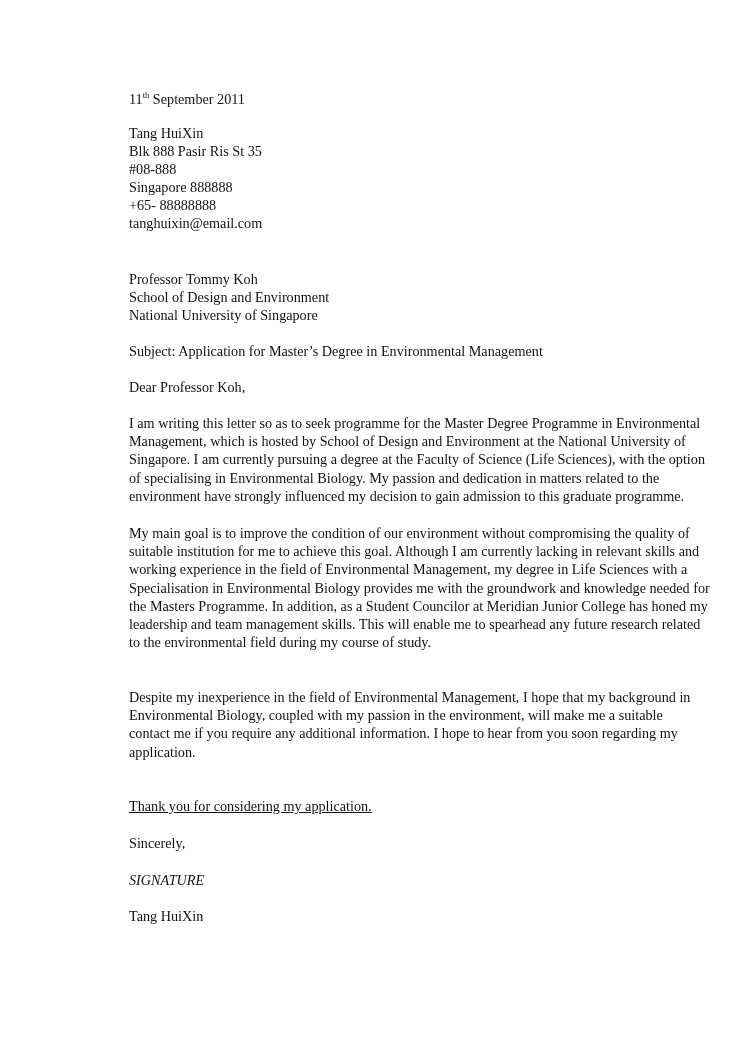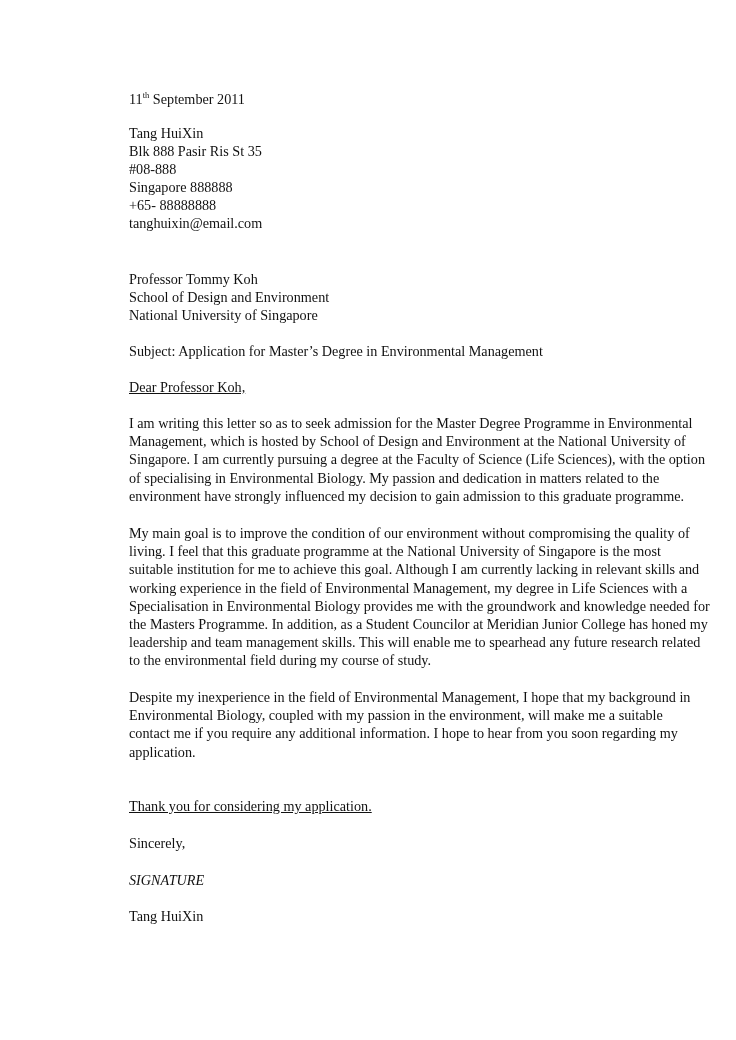--- a/index.html
+++ b/index.html
@@ -64,33 +64,32 @@
   <div class="line" style="top:178px;">Singapore 888888</div>
   <div class="line" style="top:196px;">+65- 88888888</div>
   <div class="line" style="top:214px;">tanghuixin@email.com</div>
 
   <div class="line" style="top:270px;">Professor Tommy Koh</div>
   <div class="line" style="top:288px;">School of Design and Environment</div>
   <div class="line" style="top:306px;">National University of Singapore</div>
 
   <div class="line" style="top:342px;">Subject: Application for Master’s Degree in Environmental Management</div>
 
-  <div class="line" style="top:378px;text-decoration:underline;">Dear Professor Koh,</div>
+  <div class="line" style="top:378px;">Dear Professor Koh,</div>
 
   <div class="para" style="top:414px;">
-    <span>I am writing this letter so as to seek admission for  the Master Degree Programme in Environmental</span>
+    <span>I am writing this letter so as to seek programme for  the Master Degree Programme in Environmental</span>
     <span>Management, which is hosted by School of Design and Environment at the National University of</span>
     <span>Singapore. I am currently pursuing a degree at the Faculty of Science (Life Sciences), with the option</span>
     <span>of specialising in Environmental Biology. My passion and dedication in matters related to the</span>
     <span>environment have strongly influenced my decision to gain admission to this graduate programme.</span>
   </div>
 
   <div class="para" style="top:524px;">
     <span>My main goal is to improve the condition of our environment without compromising the quality of</span>
-    <span>living.  I feel that this graduate programme at the National University of Singapore is the most</span>
     <span>suitable institution for me to achieve this goal. Although I am currently lacking in relevant skills and</span>
     <span>working experience in the field of Environmental Management, my degree in Life Sciences with a</span>
     <span>Specialisation in Environmental Biology provides me with the groundwork and knowledge needed for</span>
     <span>the Masters Programme. In addition, as a Student Councilor at Meridian Junior College has honed my</span>
     <span>leadership and team management skills. This will enable me to spearhead any future research related</span>
     <span>to the environmental field during my course of study.</span>
   </div>
 
   <div class="para" style="top:688px;">
     <span>Despite my inexperience in the field of Environmental Management, I hope that my background in</span>

